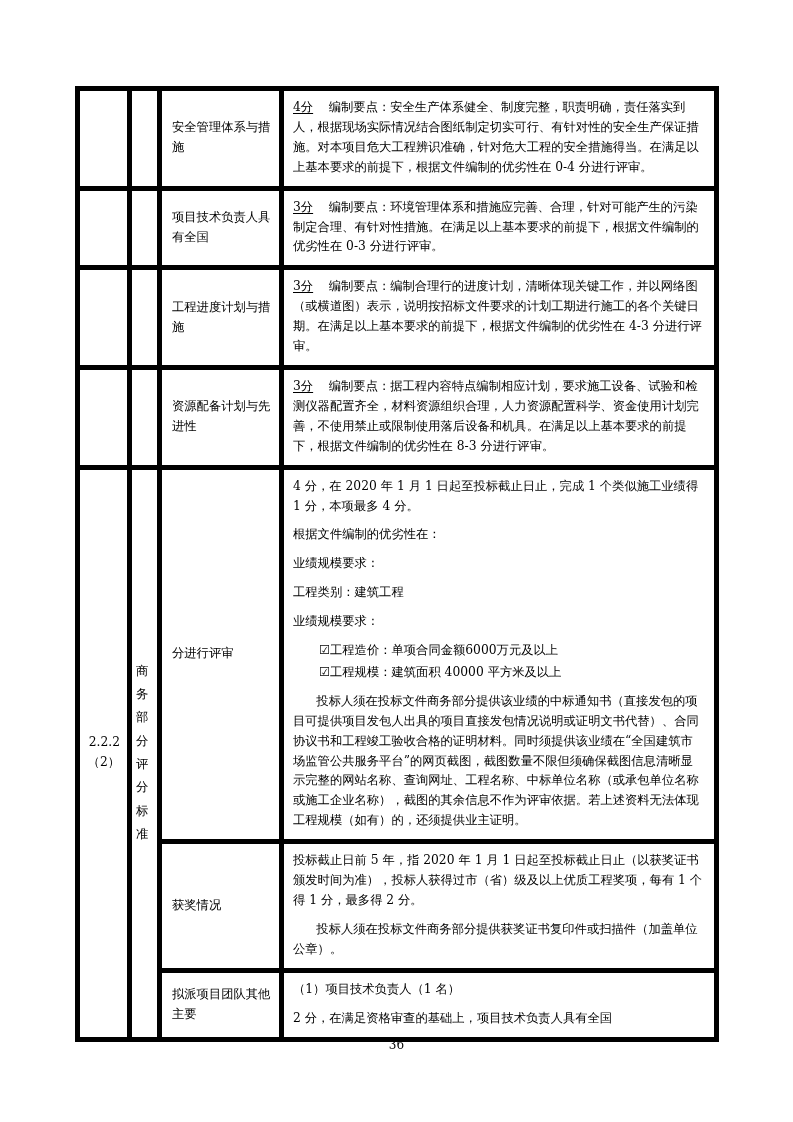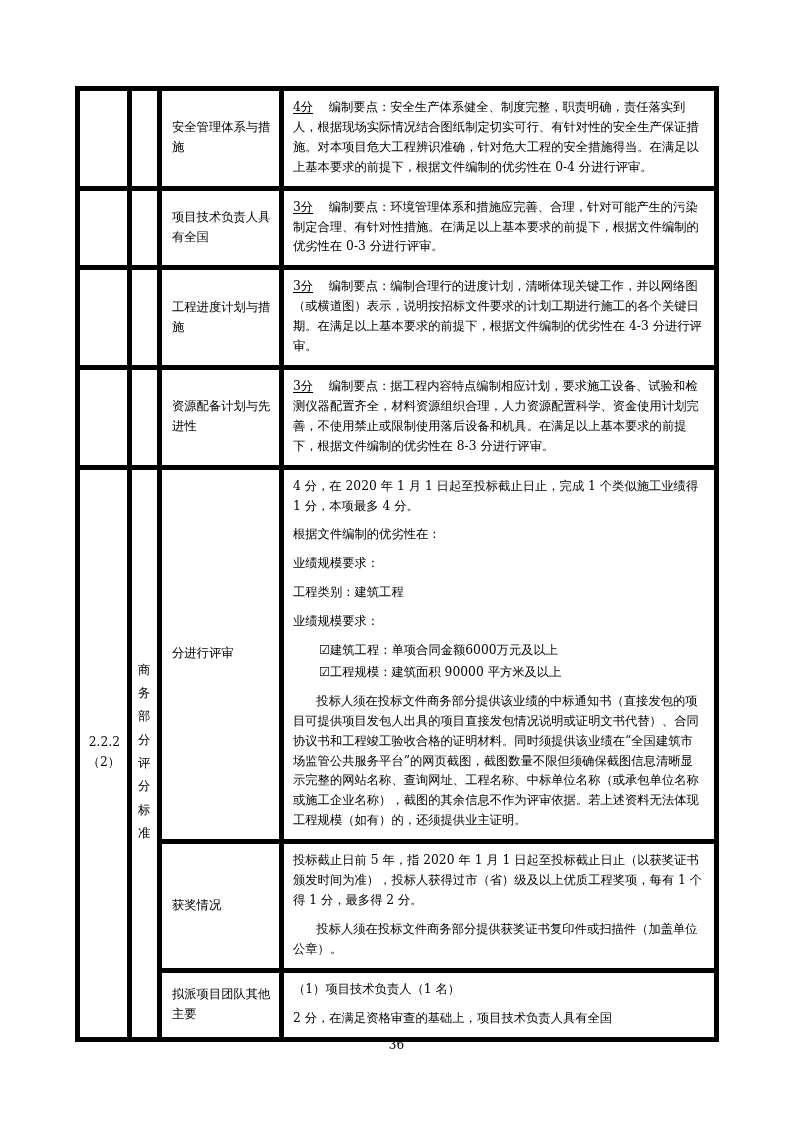--- a/index.html
+++ b/index.html
@@ -38,24 +38,23 @@
     line-height: 1.62;
     font-family: "DejaVu Serif", "Liberation Serif", serif;
   }
   td.c-idx {
     width: 52px;
     text-align: right;
     vertical-align: middle;
   }
   td.c-group {
     width: 30px;
-    text-align: center;
+    text-align: left;
     vertical-align: middle;
     padding: 4px 4px;
-    font-family: Liberation Mono, monospace;
   }
   td.c-item {
     width: 122px;
     vertical-align: middle;
     padding-left: 10px;
   }
   td.c-body {
     vertical-align: top;
     padding: 7px 9px 8px 9px;
   }
@@ -158,22 +157,22 @@
         <span class="vtext">商务部分评分标准</span>
       </td>
       <td class="c-item">分进行评审</td>
       <td class="c-body">
         <div class="blk p">4 分，在 2020 年 1 月 1 日起至投标截止日止，完成 1 个类似施工业绩得 1 分，本项最多 4 分。</div>
         <div class="blk p">根据文件编制的优劣性在：</div>
         <div class="blk p">业绩规模要求：</div>
         <div class="blk p">工程类别：建筑工程</div>
         <div class="blk p">业绩规模要求：</div>
         <div class="blk chk">
-          <div class="p">☑建筑工程：单项合同金额6000万元及以上</div>
-          <div class="p">☑工程规模：建筑面积 90000 平方米及以上</div>
+          <div class="p">☑工程造价：单项合同金额6000万元及以上</div>
+          <div class="p">☑工程规模：建筑面积 40000 平方米及以上</div>
         </div>
         <div class="blk p ind">投标人须在投标文件商务部分提供该业绩的中标通知书（直接发包的项目可提供项目发包人出具的项目直接发包情况说明或证明文书代替）、合同协议书和工程竣工验收合格的证明材料。同时须提供该业绩在“全国建筑市场监管公共服务平台”的网页截图，截图数量不限但须确保截图信息清晰显示完整的网站名称、查询网址、工程名称、中标单位名称（或承包单位名称或施工企业名称），截图的其余信息不作为评审依据。若上述资料无法体现工程规模（如有）的，还须提供业主证明。</div>
       </td>
     </tr>
 
     <tr>
       <td class="c-item">获奖情况</td>
       <td class="c-body">
         <div class="blk p">投标截止日前 5 年，指 2020 年 1 月 1 日起至投标截止日止（以获奖证书颁发时间为准），投标人获得过市（省）级及以上优质工程奖项，每有 1 个得 1 分，最多得 2 分。</div>
         <div class="blk p ind">投标人须在投标文件商务部分提供获奖证书复印件或扫描件（加盖单位公章）。</div>

